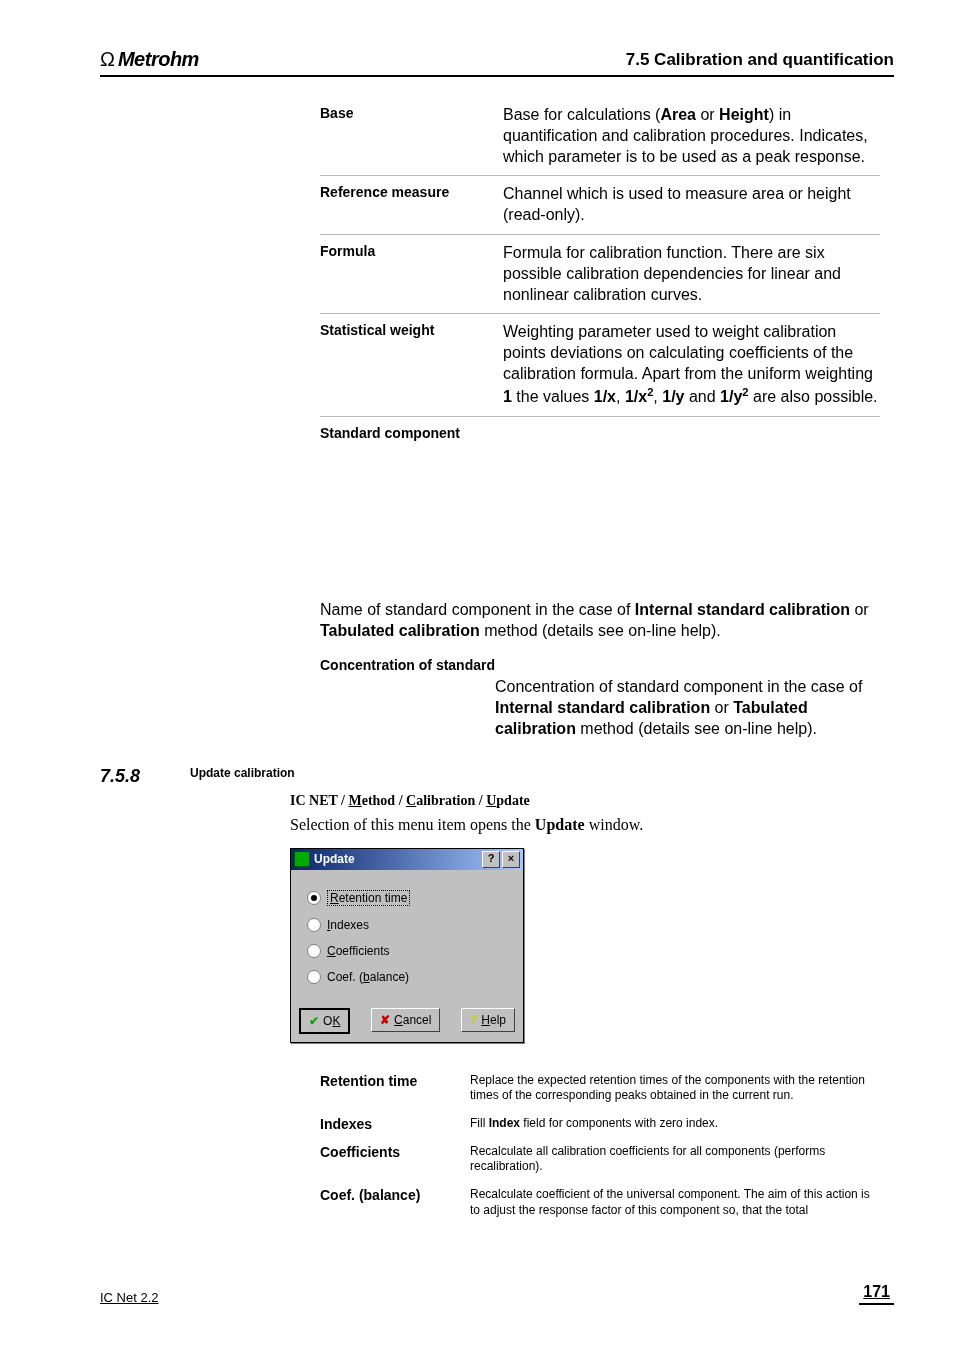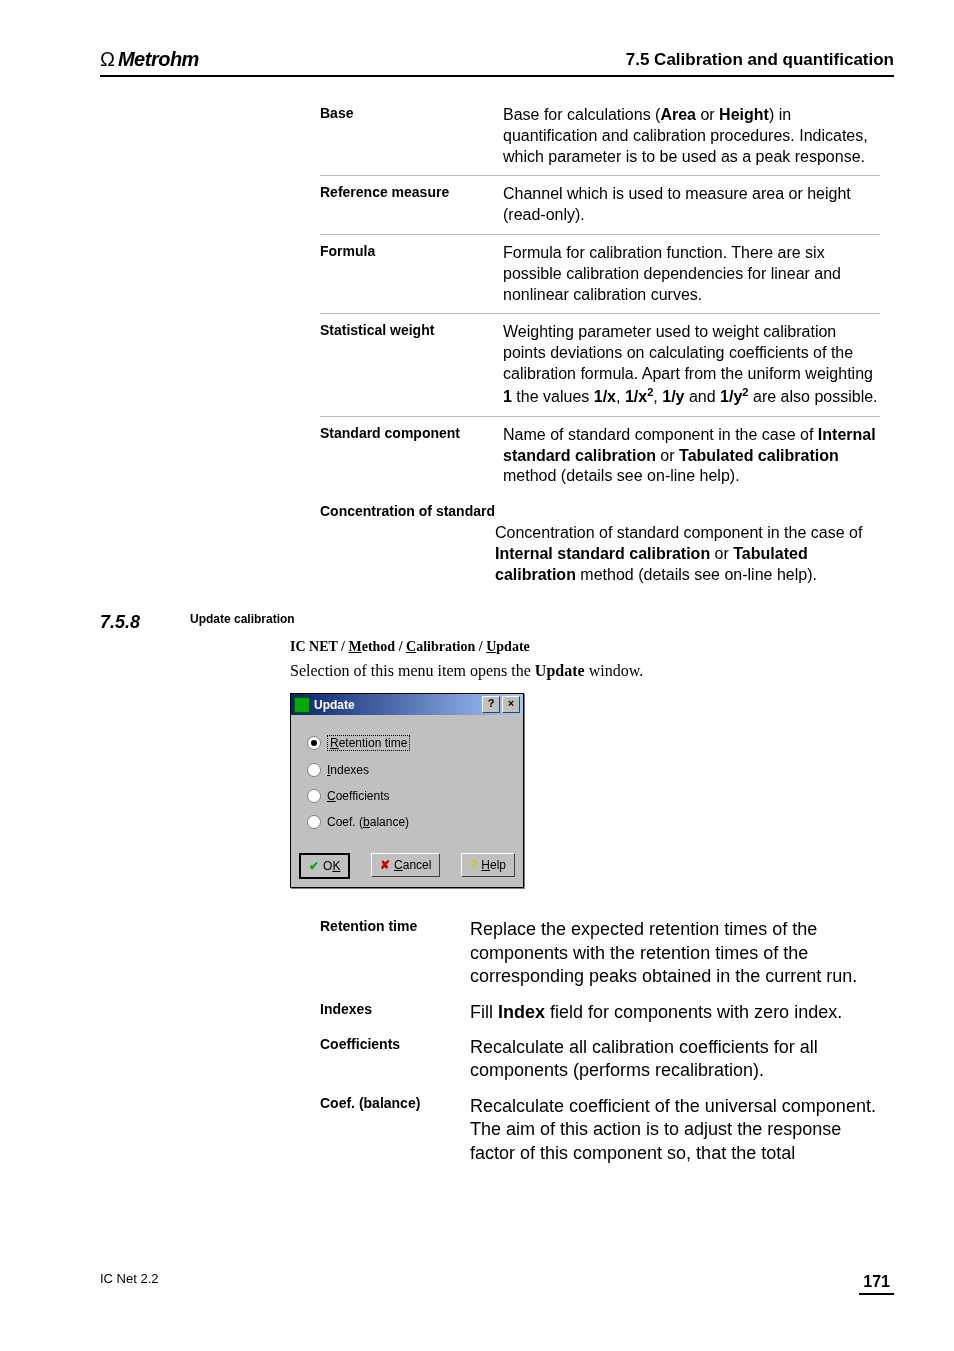--- a/index.html
+++ b/index.html
@@ -47,20 +47,21 @@
     margin-left: 220px;
     margin-right: 14px;
   }
   .def-row {
     display: flex;
     border-bottom: 1px solid #bbb;
     padding: 8px 0;
   }
   .def-row.no-border {
     border-bottom: none;
+    flex-direction: column;
   }
   .def-term {
     flex: 0 0 175px;
     font-weight: bold;
     font-size: 14px;
     padding-right: 8px;
   }
   .def-desc {
     flex: 1;
     font-size: 16px;
@@ -229,33 +230,34 @@
     display: flex;
     padding: 6px 0;
   }
   .def-row2 .term {
     flex: 0 0 150px;
     font-weight: bold;
     font-size: 14px;
   }
   .def-row2 .desc {
     flex: 1;
-    font-size: 18px;
+    font-size: 12px;
     line-height: 1.3;
   }
 
   .footer {
     position: absolute;
-    bottom: 56px;
+    bottom: 46px;
     left: 100px;
     right: 60px;
     display: flex;
     justify-content: space-between;
-    align-items: flex-start;
+    align-items: flex-end;
     font-size: 13px;
+    text-decoration: underline;
   }
   .footer .pg {
     font-weight: bold;
     font-size: 16px;
     border-bottom: 2px solid #000;
     padding: 2px 4px;
   }
 
   b { font-weight: bold; }
   sup { font-size: 0.7em; }

